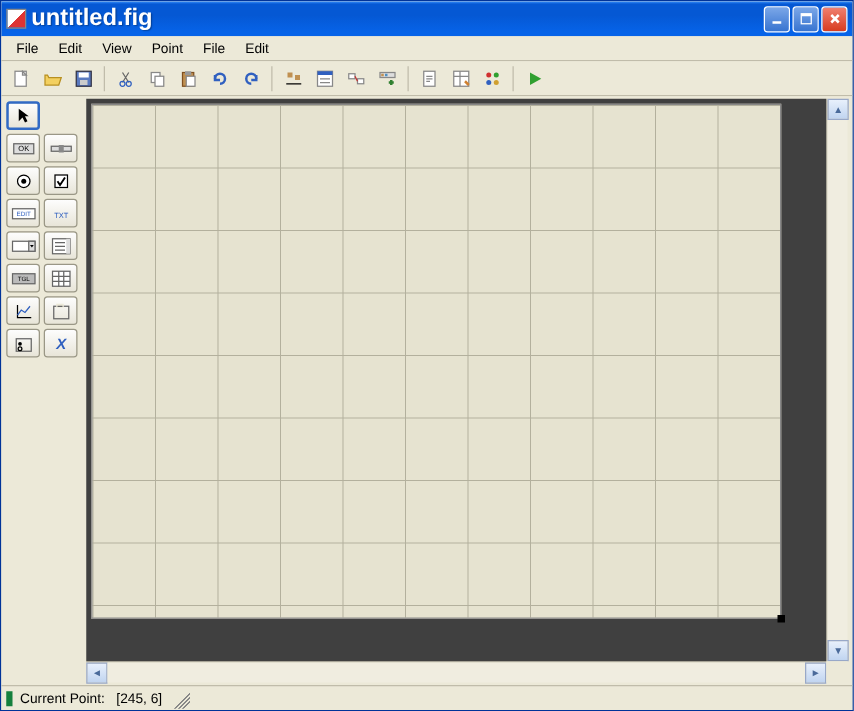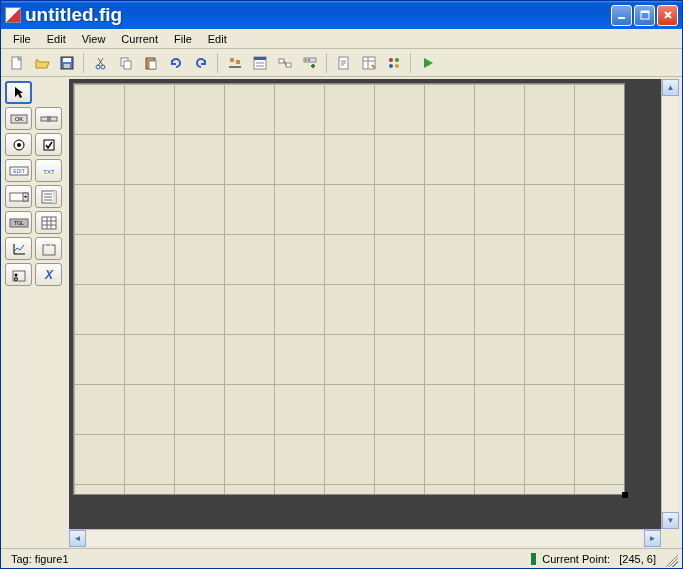--- a/index.html
+++ b/index.html
@@ -194,21 +194,21 @@
           <path d="M2 2 L8 8 M8 2 L2 8" stroke="white" stroke-width="2"></path>
         </svg>
     </div>
   </div>
 </div>
 
 <div class="menubar">
   <div class="menu-item">File</div>
   <div class="menu-item">Edit</div>
   <div class="menu-item">View</div>
-  <div class="menu-item">Current</div>
+  <div class="menu-item">Point</div>
   <div class="menu-item">File</div>
   <div class="menu-item">Edit</div>
 </div>
 
 <div class="toolbar">
   <div class="tbtn">
       <svg width="16" height="16">
         <rect x="3" y="2" width="9" height="12" fill="#fff" stroke="#888"></rect>
         <path d="M9 2 L12 5 L9 5 Z" fill="#ddd" stroke="#888"></path>
       </svg>
@@ -447,22 +447,18 @@
         <div class="sbtn">◄</div>
         <div class="strack"></div>
         <div class="sbtn">►</div>
       </div>
       <div class="corner"></div>
     </div>
   </div>
 </div>
 
 <div class="statusbar">
-  <div class="status-cell tag">
-    <span>Tag:</span>
-    <span>figure1</span>
-  </div>
   <div class="status-cell sep">
     <span>Current Point:</span>&nbsp;&nbsp;
     <span>[245, 6]</span>
   </div>
   <div class="grip"></div>
 </div>
 
 </body></html>

